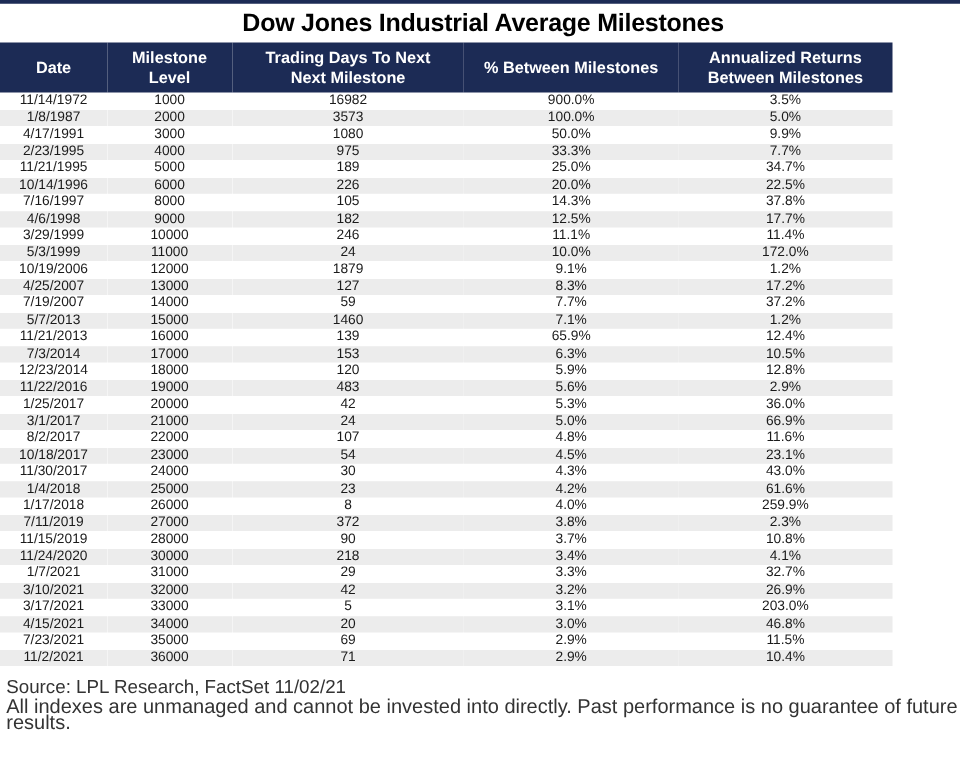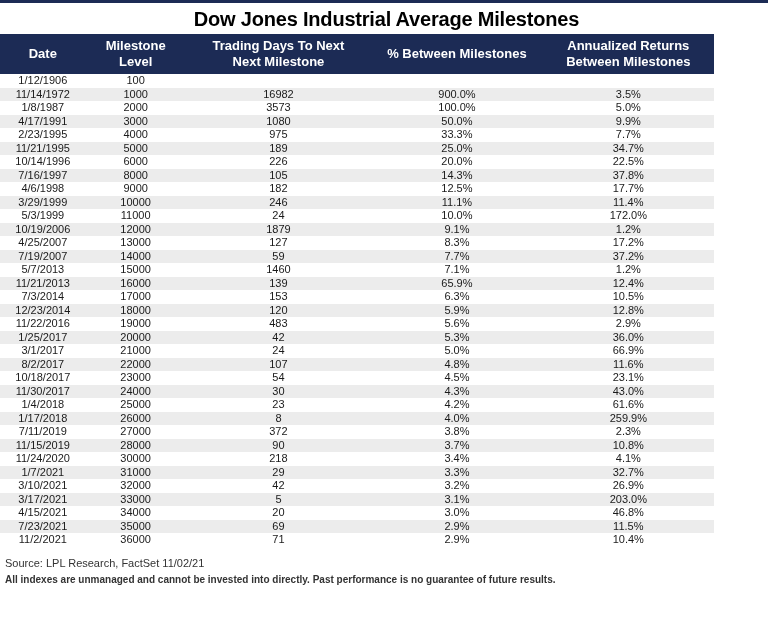--- a/index.html
+++ b/index.html
@@ -45,31 +45,30 @@
     vertical-align: middle;
     padding: 0 2px;
     height: 13.5px;
     line-height: 13.5px;
     white-space: nowrap;
     overflow: hidden;
   }
   tbody tr:nth-child(even) { background: #ececec; }
   tbody tr:nth-child(odd)  { background: #ffffff; }
   .source {
-    font-size: 11px;
+    font-size: 15px;
     color: #333333;
     padding: 10px 0 2px 5px;
     line-height: 13px;
   }
   .disclaimer {
-    font-size: 10px;
+    font-size: 16px;
     color: #333333;
     padding: 1px 0 0 5px;
     line-height: 13px;
-    font-weight: bold;
   }
 </style>
 </head>
 <body>
 
 <div>
   <div class="top-bar"></div>
 
   <h1 class="title">Dow Jones Industrial Average Milestones</h1>
 
@@ -87,27 +86,20 @@
         <th>Milestone Level</th>
         <th>Trading Days To Next
 Next Milestone</th>
         <th>% Between Milestones</th>
         <th>Annualized Returns
 Between Milestones</th>
       </tr>
     </thead>
     <tbody>
         <tr>
-          <td>1/12/1906</td>
-          <td>100</td>
-          <td></td>
-          <td></td>
-          <td></td>
-        </tr>
-        <tr>
           <td>11/14/1972</td>
           <td>1000</td>
           <td>16982</td>
           <td>900.0%</td>
           <td>3.5%</td>
         </tr>
         <tr>
           <td>1/8/1987</td>
           <td>2000</td>
           <td>3573</td>

